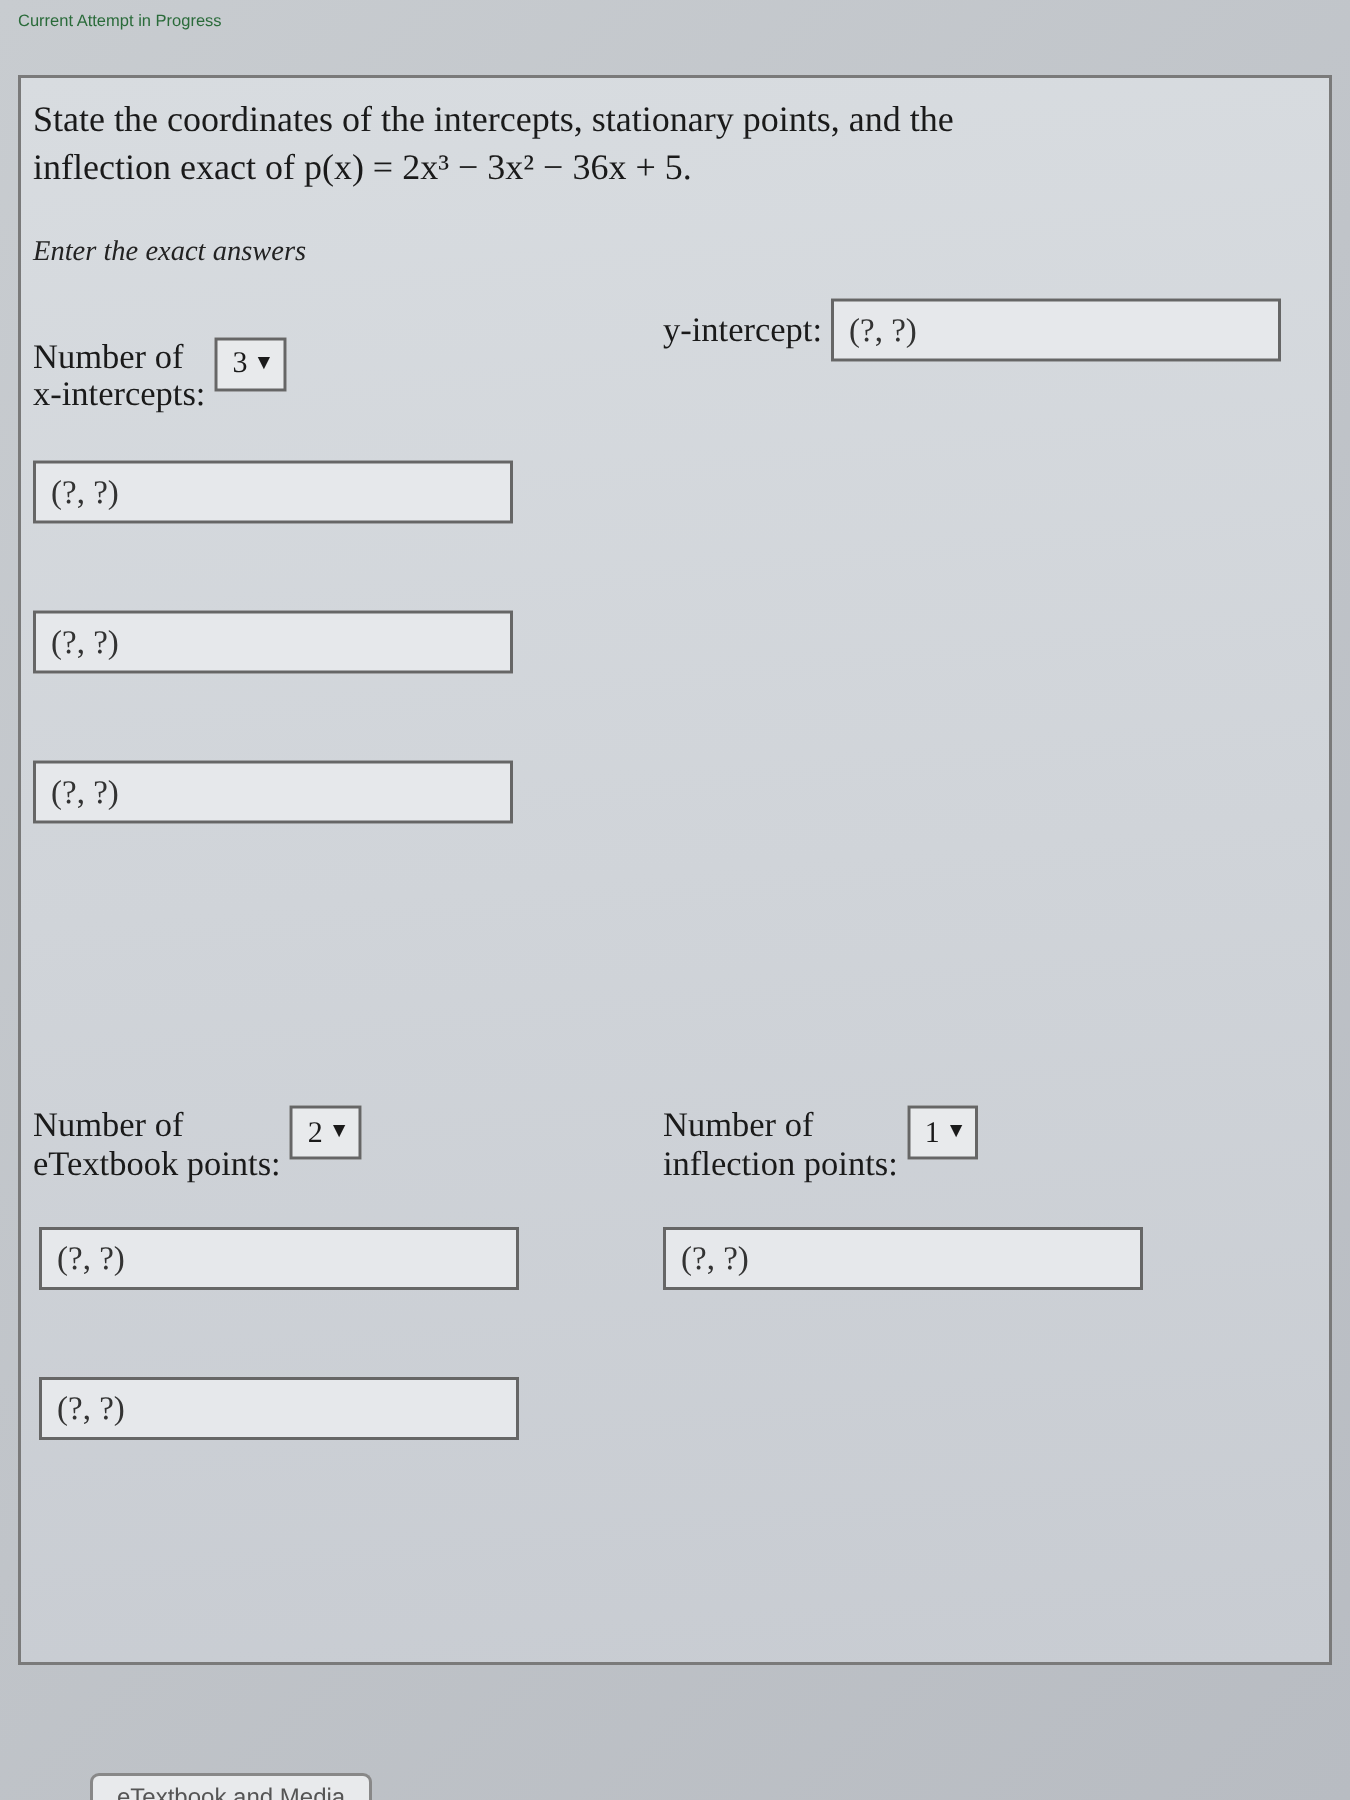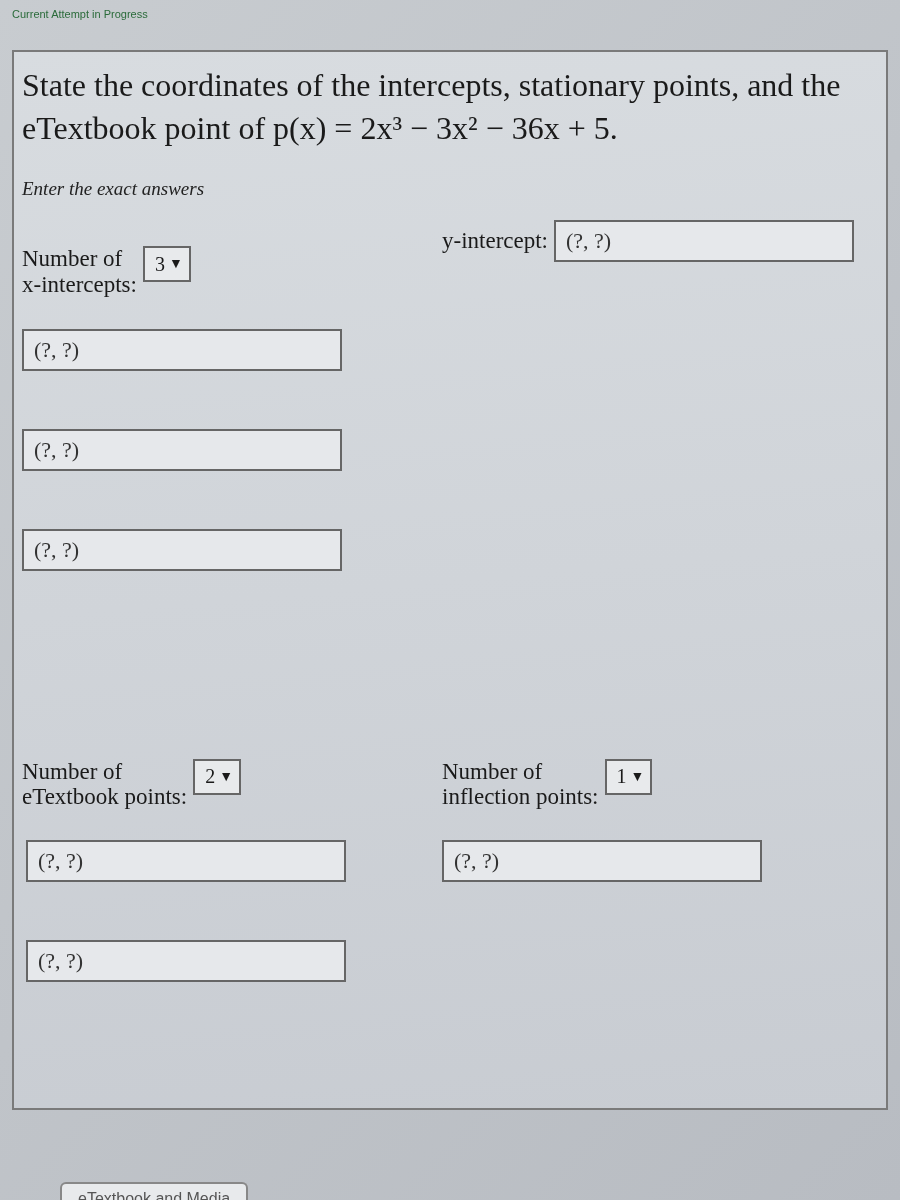--- a/index.html
+++ b/index.html
@@ -31,21 +31,21 @@
   }
   .problem-box {
     border: 2px solid #7a7a7a;
     background: linear-gradient(175deg, #d8dce0 0%, #c8ccd2 100%);
     margin-top: 20px;
     padding: 10px 4px 100px 4px;
     min-height: 1060px;
     position: relative;
   }
   .problem-statement {
-    font-size: 32px;
+    font-size: 24px;
     line-height: 1.35;
     padding: 2px 8px 4px 4px;
     color: #1a1a1a;
   }
   .fn { }
   .instruct {
     font-style: italic;
     font-size: 19px;
     padding: 2px 0 8px 4px;
     color: #222;
@@ -142,21 +142,21 @@
 <body>
 
 <div class="top-links">
   <a class="link-current">Current Attempt in Progress</a>
 </div>
 
 <div class="problem-box">
 
   <div class="problem-statement">
     <span>State the coordinates of the intercepts, stationary points, and the</span><br>
-    <span>eTextbook point of </span><span class="fn">p(x) = </span><span>2x³ − 3x² − 36x + 5.</span>
+    <span>inflection exact of </span><span class="fn">p(x) = </span><span>2x³ − 3x² − 36x + 5.</span>
   </div>
   <div class="instruct">Enter the exact answers</div>
 
   <div class="row">
     <div class="col-left">
       <div class="xlabel-row">
         <div class="label-block xlabel-text">
           <span>Number of</span><br>
           <span class="fn">x-intercepts:</span>
         </div>

